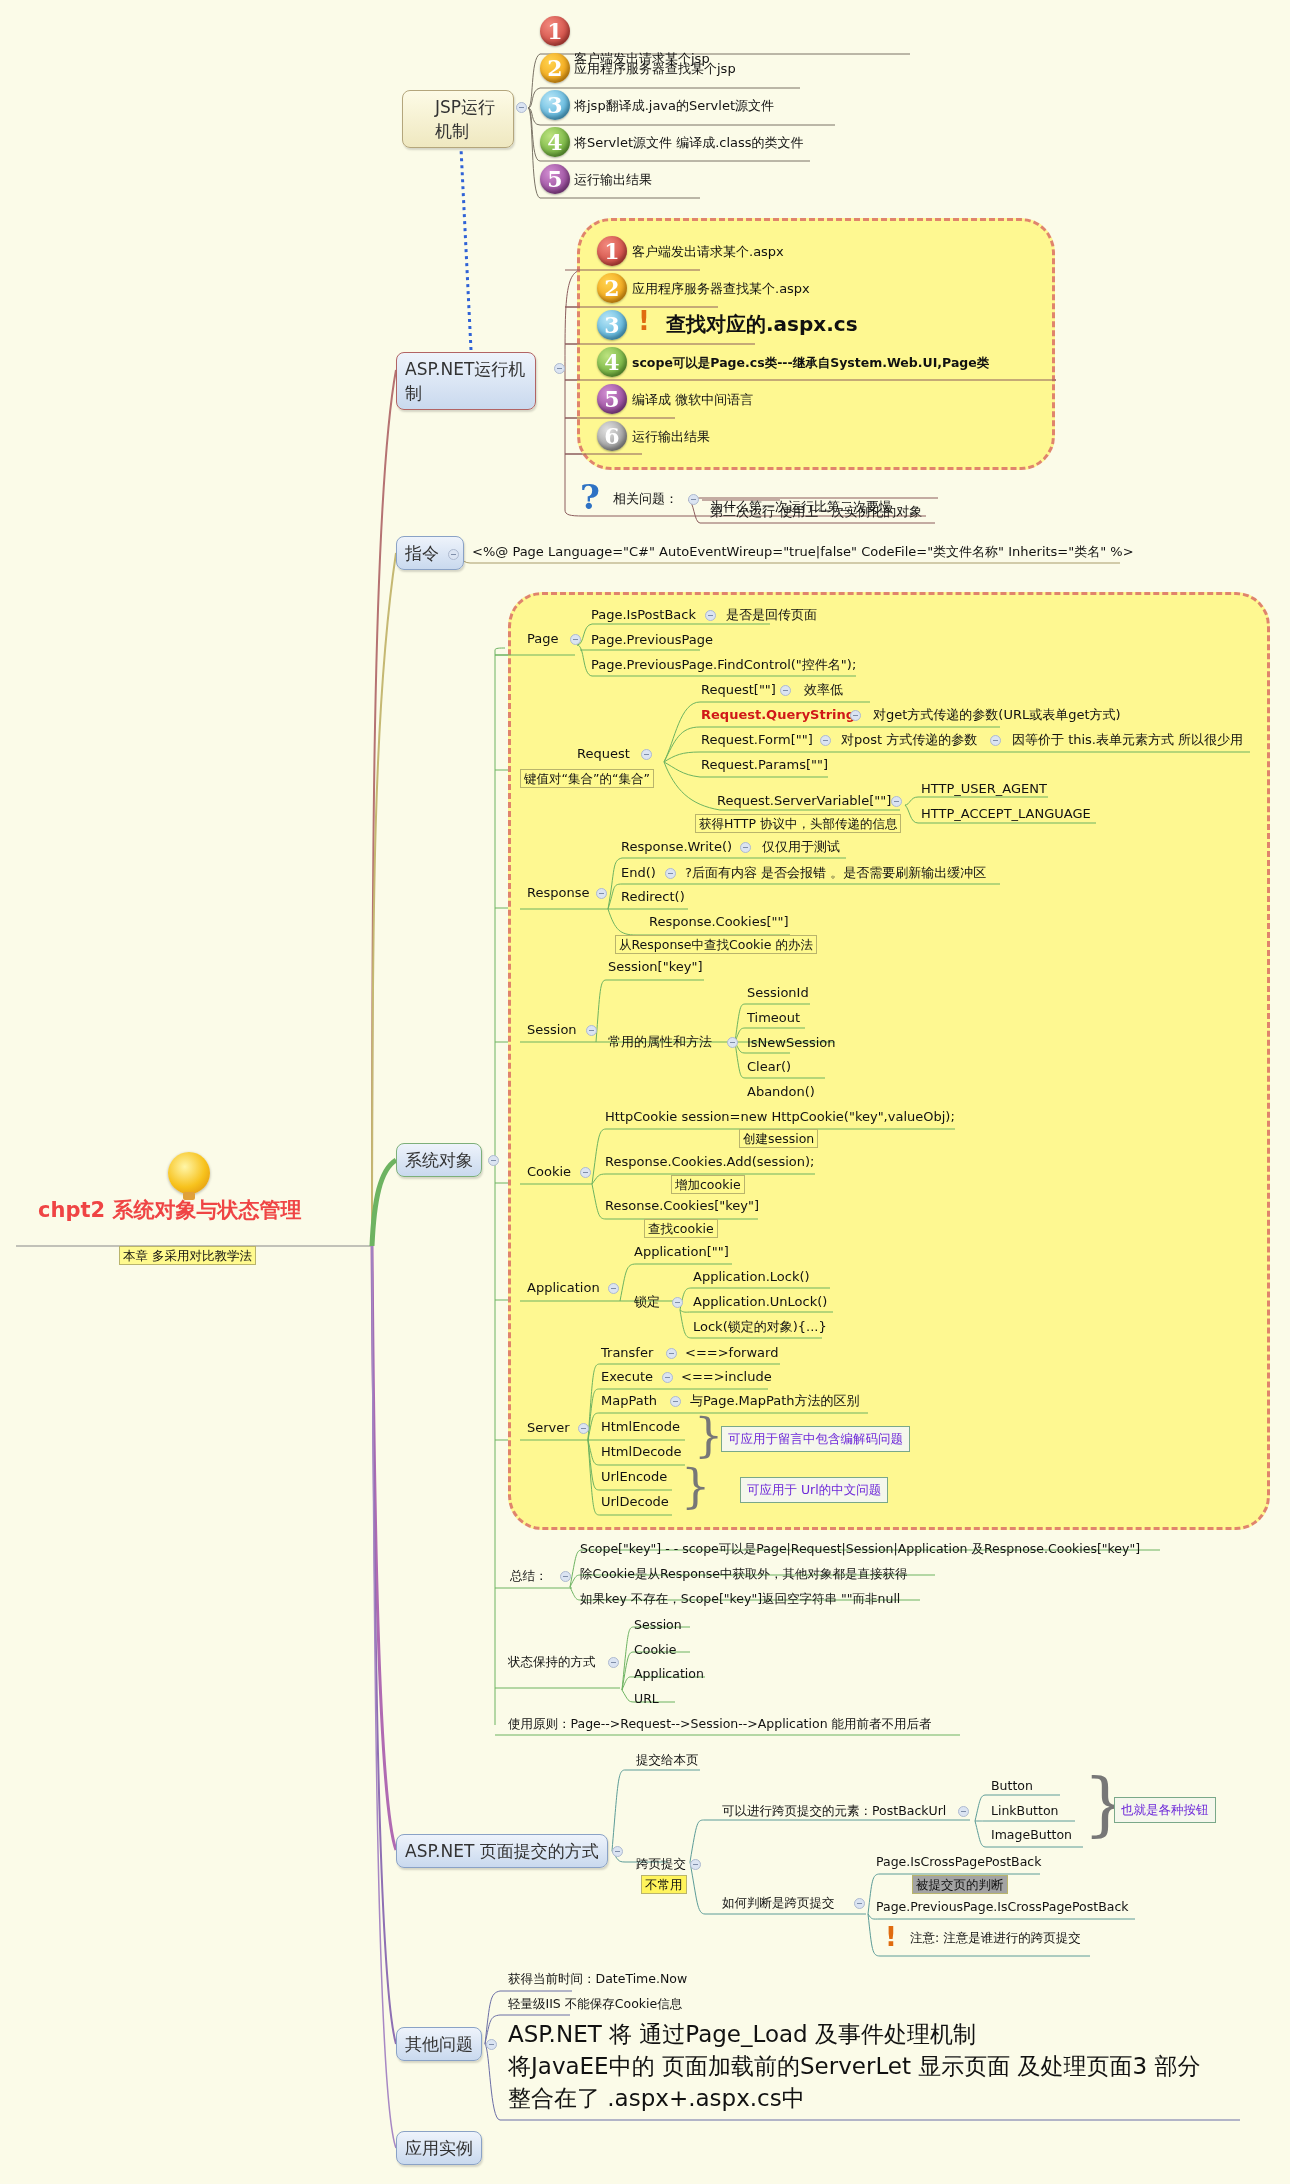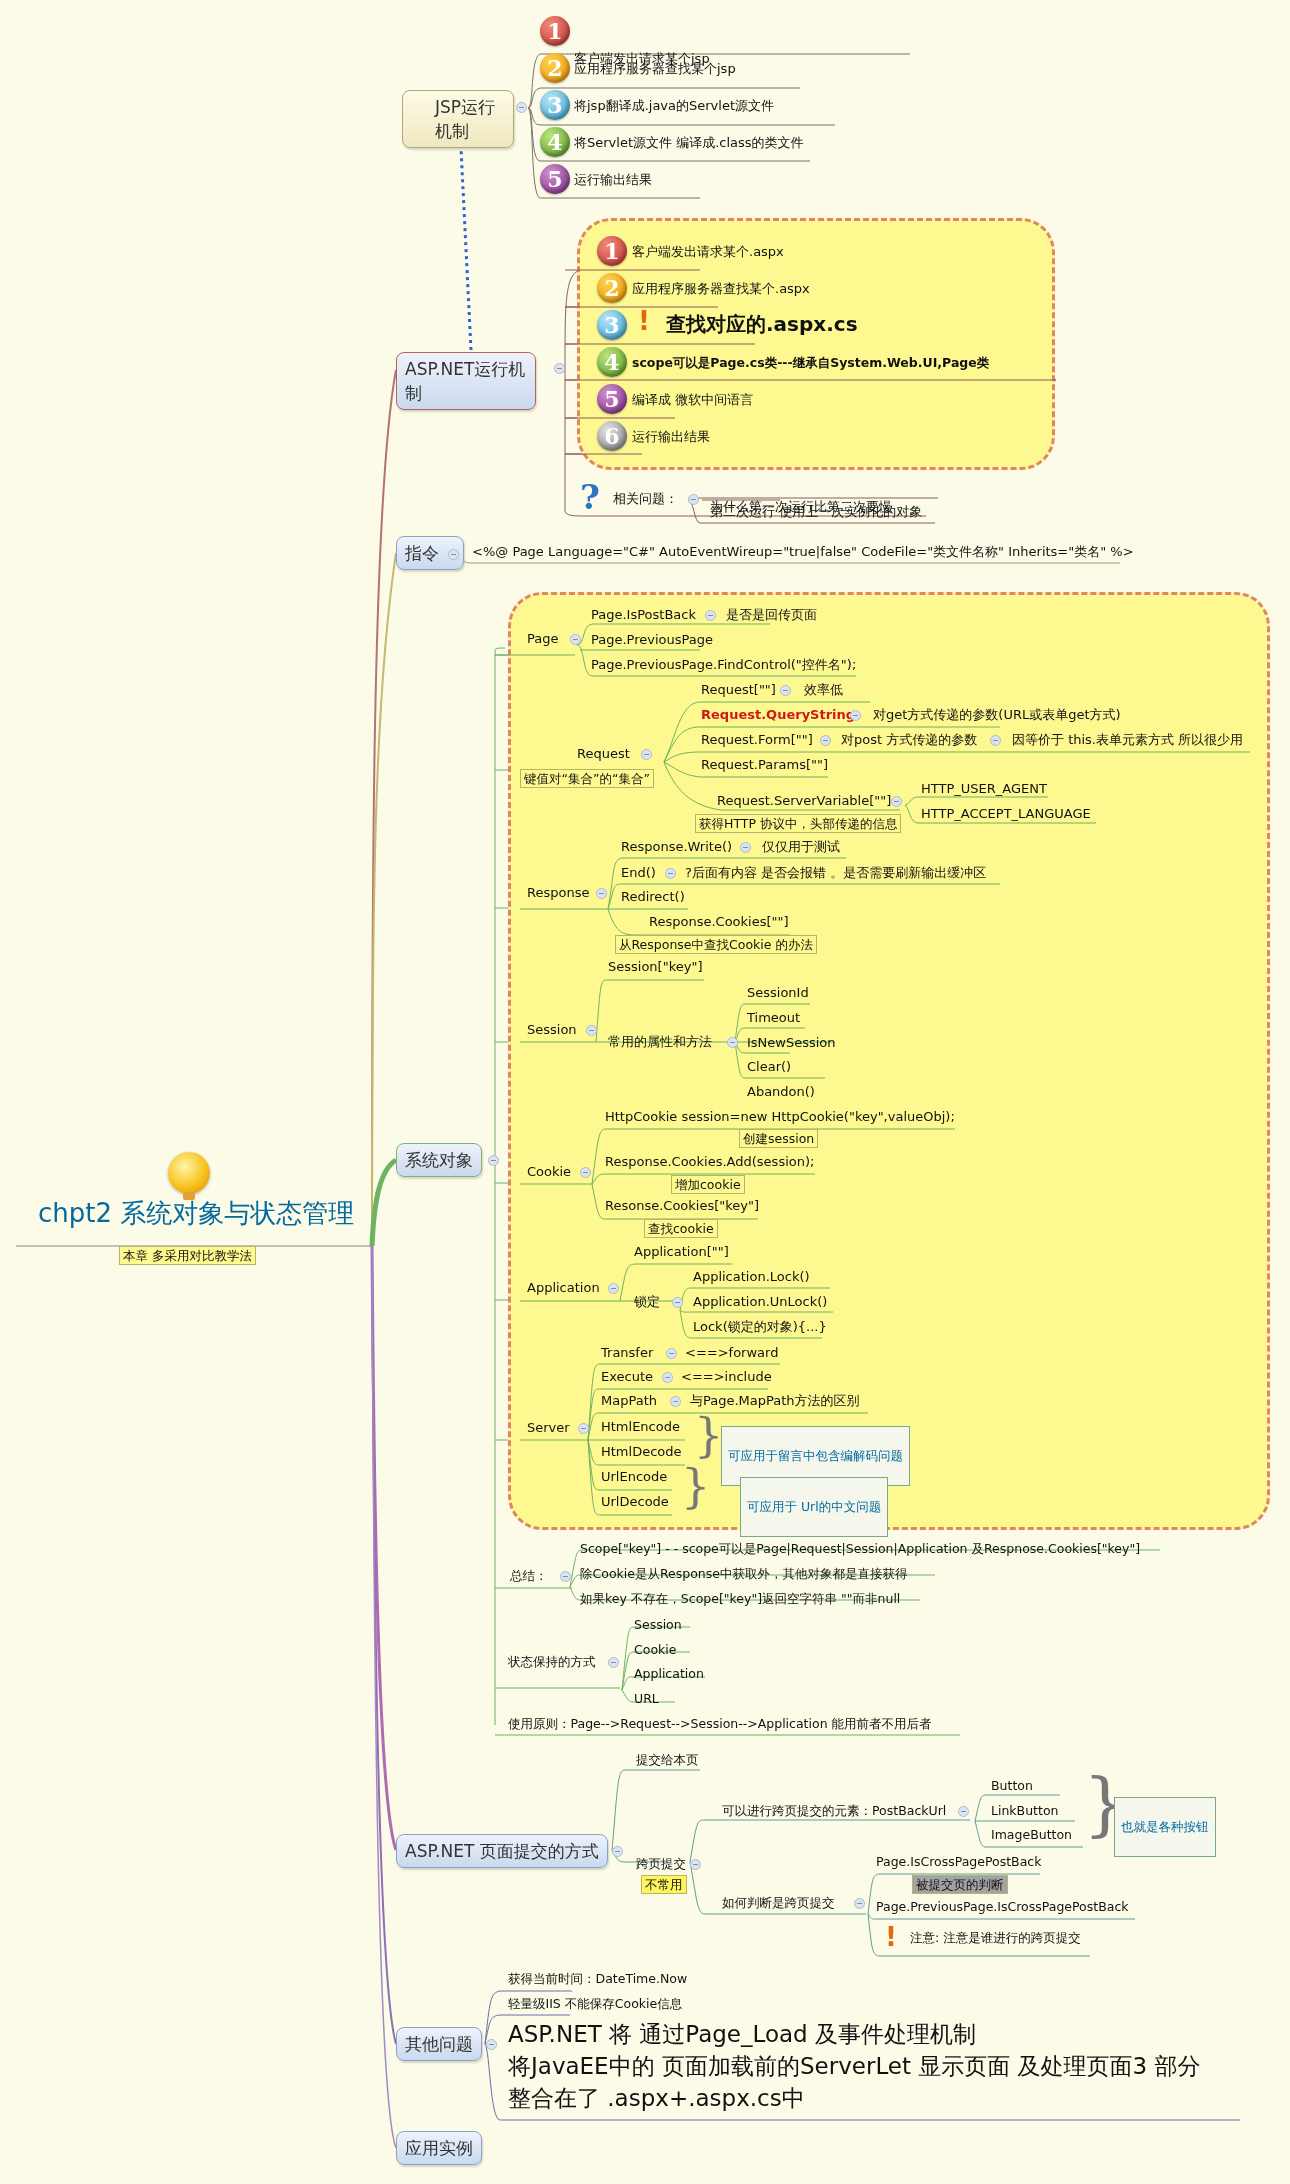--- a/index.html
+++ b/index.html
@@ -37,24 +37,24 @@
   .b6 { background: radial-gradient(circle at 35% 30%, #e2e2e2, #7a7a7a); }
   .cloud {
     position: absolute; background: #fef891; border: 3px dashed #e0846c; border-radius: 34px;
   }
   .note {
     position: absolute; white-space: nowrap; background: #fffa8f; border: 1px solid #b9b46c;
     font-size: 12.5px; line-height: 17px; padding: 0 3px; color: #111;
   }
   .callout {
     position: absolute; white-space: nowrap; background: #f5f7ec; border: 1px solid #7aa889;
-    font-size: 12.5px; line-height: 18px; padding: 20px 6px; color: #0369a1;
+    font-size: 12.5px; line-height: 18px; padding: 3px 6px; color: #6d28d9;
   }
   .brace { position: absolute; font-family: "DejaVu Serif", serif; color: #777; font-weight: normal; }
-  .root-title { font-size: 26px; font-weight: normal; color: #0369a1; }
+  .root-title { font-size: 21px; font-weight: bold; color: #ef4444; }
   .bulb {
     position: absolute; width: 42px; height: 42px; border-radius: 50%;
     background: radial-gradient(circle at 40% 35%, #fff6a8, #f7c21d 55%, #d9860a);
     box-shadow: 0 1px 3px rgba(0,0,0,0.3);
   }
   .bulb::after { content: ""; position: absolute; left: 15px; bottom: -6px; width: 12px; height: 8px; background: #e0a03a; border-radius: 2px; }
   .warn { position: absolute; color: #e06b0f; font-weight: bold; font-size: 26px; font-family: "DejaVu Sans", sans-serif; }
   .qmark { position: absolute; color: #2e72c4; font-weight: bold; font-size: 34px; font-family: "DejaVu Serif", serif; }
   .red { color: #d01818; font-weight: bold; }
   .bold { font-weight: bold; }

